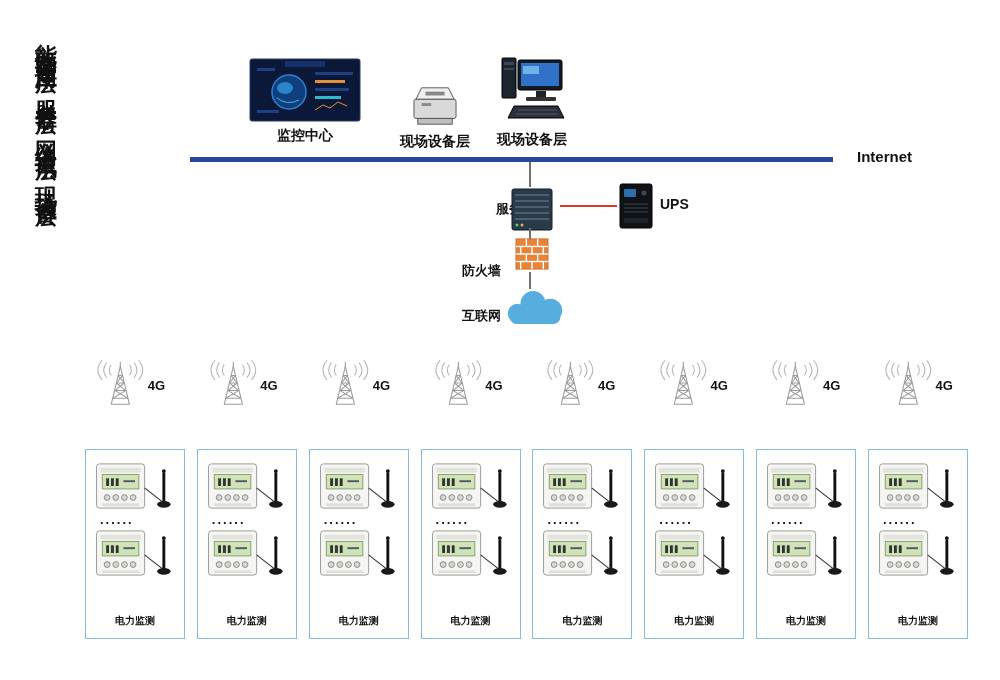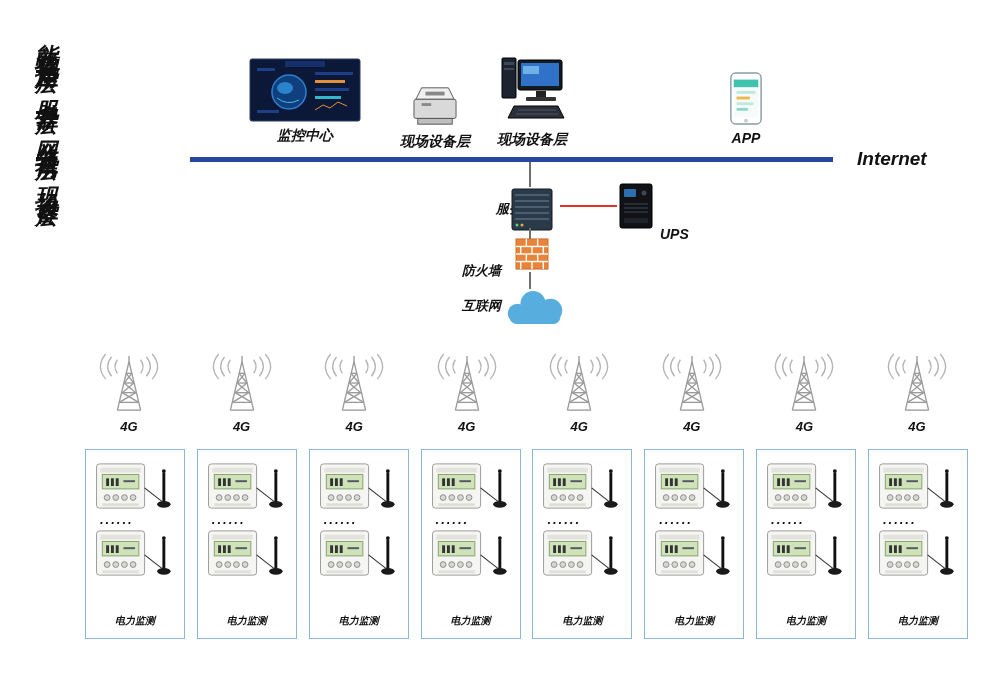--- a/index.html
+++ b/index.html
@@ -1,18 +1,18 @@
 <!DOCTYPE html>
 <html><head>
 <meta charset="utf-8">
 <style>
   html,body{margin:0;padding:0;background:#fff;}
   .stage{
     position:relative;width:1000px;height:680px;background:#fff;overflow:hidden;
-    font-family:"Liberation Sans","DejaVu Sans",sans-serif;color:#111;font-style:italic;
+    font-family:"Liberation Sans","DejaVu Sans",sans-serif;color:#111;
   }
   .defs{position:absolute;width:0;height:0;}
 
   
   .sidebar{
     position:absolute;left:24px;top:26px;height:610px;width:44px;
     display:flex;flex-direction:column;align-items:center;
   }
   .vtext{
     writing-mode:vertical-rl;text-orientation:upright;
@@ -23,34 +23,34 @@
   
   .dev{position:absolute;display:flex;flex-direction:column;align-items:center;}
   .dev .lbl{font-size:14px;font-weight:700;margin-top:5px;white-space:nowrap;}
   .dev-center{left:243px;top:58px;width:124px;}
   .dev-printer{left:395px;top:84px;width:80px;}
   .dev-master{left:494px;top:54px;width:76px;}
   .dev-web{left:607px;top:76px;width:88px;}
   .dev-app{left:722px;top:72px;width:48px;}
 
   .backbone{position:absolute;left:190px;top:157px;width:643px;height:5px;background:#27479e;}
-  .internet-label{position:absolute;left:857px;top:148px;font-size:19px;font-weight:700;}
+  .internet-label{position:absolute;left:857px;top:148px;font-size:15px;font-weight:700;}
 
   .conn{position:absolute;width:2px;background:#6f6f6f;}
   .conn-v1{left:529px;top:162px;height:25px;}
   .conn-v2{left:529px;top:228px;height:11px;}
   .conn-v3{left:529px;top:272px;height:17px;}
   .conn-red{position:absolute;left:560px;top:205px;width:57px;height:2px;background:#e03226;}
 
   .abs{position:absolute;}
   .slabel{position:absolute;font-size:13px;font-weight:700;white-space:nowrap;}
 
   
   .towers{position:absolute;left:93px;top:352px;width:860px;display:flex;justify-content:space-between;}
-  .tower{display:flex;flex-direction:column;align-items:center;width:72px;}
+  .tower{display:flex;flex-direction:row;align-items:center;width:72px;}
   .tower .tlbl{font-size:13px;font-weight:700;margin-top:5px;}
 
   
   .field-row{position:absolute;left:85px;top:449px;width:883px;display:flex;justify-content:space-between;}
   .fbox{
     width:100px;height:190px;border:1px solid #8cb6dd;background:#fff;
     box-sizing:border-box;display:flex;flex-direction:column;align-items:center;padding-top:11px;
   }
   .dots{font-weight:700;font-size:13px;line-height:1;letter-spacing:2px;align-self:flex-start;margin:2px 0 2px 14px;}
   .flbl{margin-top:auto;margin-bottom:10px;font-size:10px;font-weight:700;}
@@ -247,49 +247,43 @@
         <use href="#icon-printer"></use>
       </svg>
     <span class="lbl">现场设备层</span>
   </div>
   <div class="dev dev-master">
     <svg width="72" height="72">
         <use href="#icon-workstation"></use>
       </svg>
     <span class="lbl">现场设备层</span>
   </div>
-  <div class="dev dev-app">
-    <svg width="34" height="53">
-        <use href="#icon-app"></use>
-      </svg>
-    <span class="lbl">APP</span>
-  </div>
 
   <div class="backbone"></div>
   <span class="internet-label">Internet</span>
 
   <div class="conn conn-v1"></div>
   <span class="slabel" style="left:460px;top:200px;margin-left:36px;">服务器</span>
   <svg class="abs" style="left:503px;top:186px;" width="58" height="46">
       <use href="#icon-server"></use>
     </svg>
   <div class="conn-red"></div>
   <svg class="abs" style="left:617px;top:182px;" width="38" height="48">
       <use href="#icon-ups"></use>
     </svg>
-  <span class="slabel" style="left:660px;top:196px;font-size:14px;margin-top:30px;">UPS</span>
+  <span class="slabel" style="left:660px;top:196px;font-size:14px;">UPS</span>
 
   <div class="conn conn-v2"></div>
   <span class="slabel" style="left:462px;top:262px;">防火墙</span>
   <svg class="abs" style="left:515px;top:238px;" width="34" height="32">
       <use href="#icon-firewall"></use>
     </svg>
 
   <div class="conn conn-v3"></div>
-  <span class="slabel" style="left:462px;top:297px;">互联网</span>
+  <span class="slabel" style="left:462px;top:307px;">互联网</span>
   <svg class="abs" style="left:501px;top:287px;" width="68" height="43">
       <use href="#icon-cloud"></use>
     </svg>
 
   <div class="towers">
     <div class="tower">
       <svg width="72" height="62">
           <use href="#icon-tower"></use>
         </svg>
       <span class="tlbl">4G</span>

